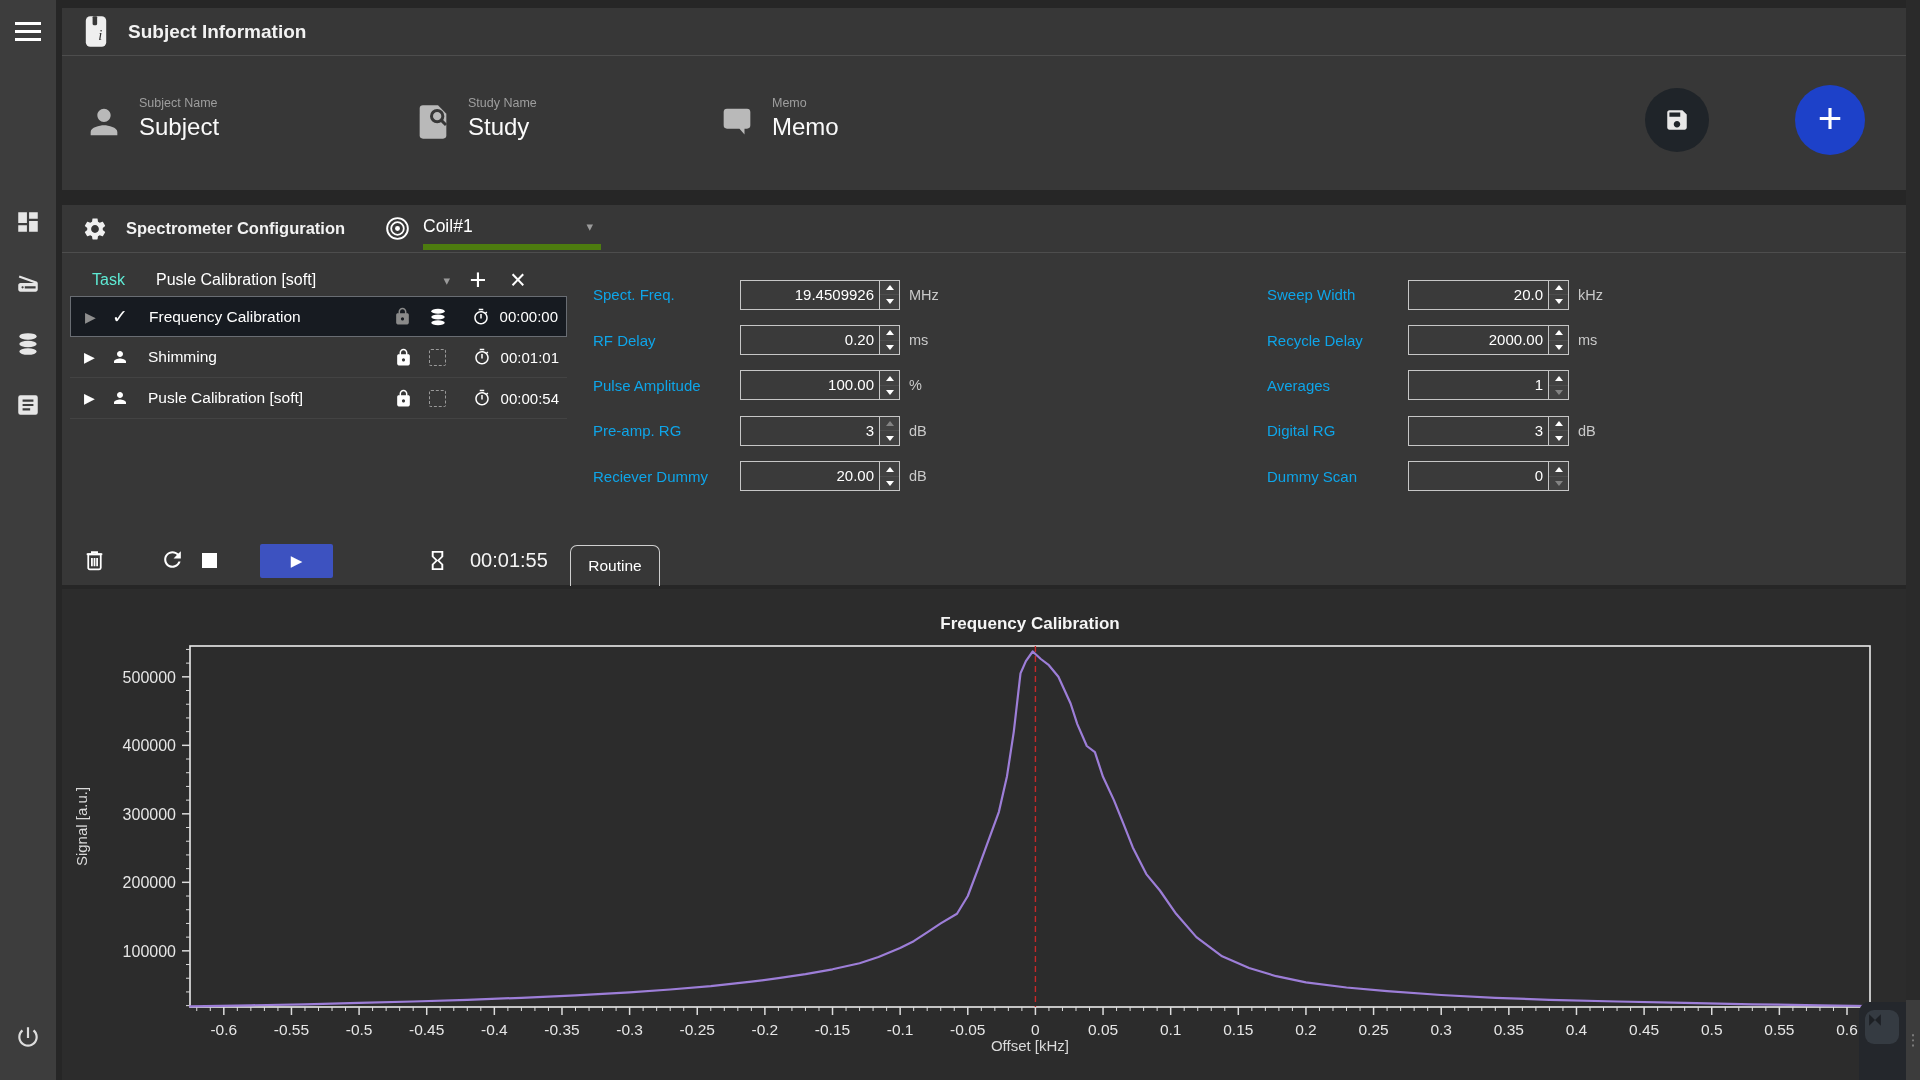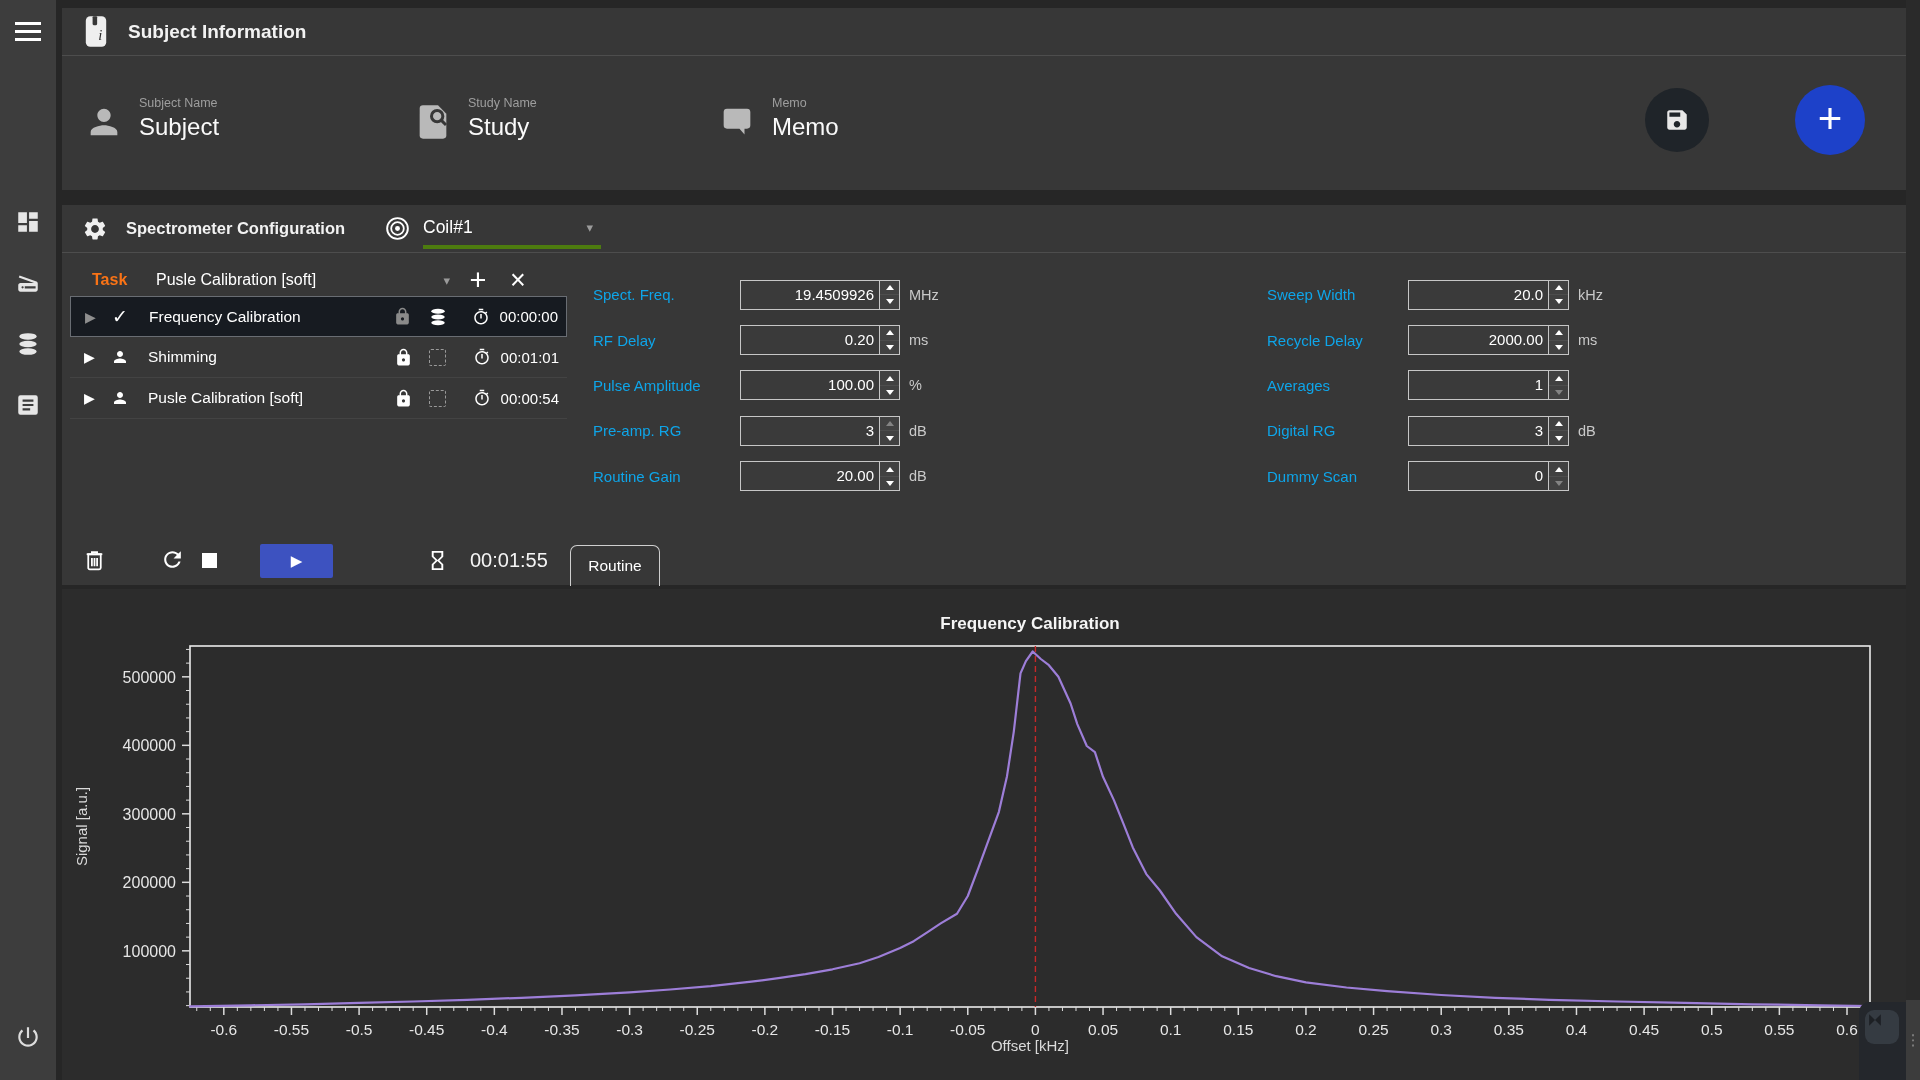--- a/index.html
+++ b/index.html
@@ -23,26 +23,26 @@
   .f-value{font-size:24px;color:#fafafa;}
   .fg1{left:22px;} .fg2{left:351px;} .fg3{left:655px;justify-content:center;}
   .save-btn,.add-btn{position:absolute;border:none;border-radius:50%;display:flex;
     align-items:center;justify-content:center;cursor:pointer;}
   .save-btn{left:1583px;top:80px;width:64px;height:64px;background:#1f2429;}
   .add-btn{left:1733px;top:77px;width:70px;height:70px;font-size:42px;font-weight:300;color:#fff;line-height:1;padding-bottom:4px;}
   
   .config-panel{left:62px;top:205px;width:1844px;height:380px;}
   .coil-wrap{position:absolute;left:322px;top:0;height:47px;display:flex;align-items:center;gap:12px;}
   .coil-field{display:flex;align-items:center;width:178px;height:34px;margin-top:2px;
-    border-bottom:4px solid #4d7c0f;cursor:pointer;}
+    border-bottom:6px solid #4d7c0f;cursor:pointer;}
   .coil-value{font-size:17.5px;}
   .caret{color:#9b9b9b;font-size:13px;margin-left:auto;margin-right:8px;}
   .task-row{position:absolute;left:0;top:58px;height:34px;width:540px;display:flex;
     align-items:center;padding-left:30px;box-sizing:border-box;}
-  .task-label{width:64px;font-size:16px;color:#f97316;font-weight:bold;}
+  .task-label{width:64px;font-size:16px;color:#5eead4;}
   .task-select{width:302px;display:flex;align-items:center;cursor:pointer;}
   .task-select-value{font-size:16px;}
   .icon-btn{background:none;border:none;color:#fff;cursor:pointer;display:flex;
     align-items:center;justify-content:center;padding:0;}
   .add-task-btn{font-size:29px;width:40px;font-weight:300;}
   .remove-task-btn{font-size:27px;width:40px;font-weight:300;}
   .task-list{position:absolute;left:8px;top:91px;width:497px;}
   .trow{height:41px;display:flex;align-items:center;border-bottom:1px solid #434343;
     padding:0 8px 0 14px;box-sizing:border-box;cursor:pointer;}
   .trow.sel{background:#171b21;border:1px solid #696d73;}
@@ -358,21 +358,21 @@
                 <span class="arr-up dimmed"></span>
               </div>
               <div class="sp">
                 <span class="arr-down"></span>
               </div>
             </div>
           </div>
           <span class="punit">dB</span>
         </div>
         <div class="prow">
-          <span class="plabel">Routine Gain</span>
+          <span class="plabel">Reciever Dummy</span>
           <div class="pbox">
             <span class="pval">20.00</span>
             <div class="spin">
               <div class="sp">
                 <span class="arr-up"></span>
               </div>
               <div class="sp">
                 <span class="arr-down"></span>
               </div>
             </div>

